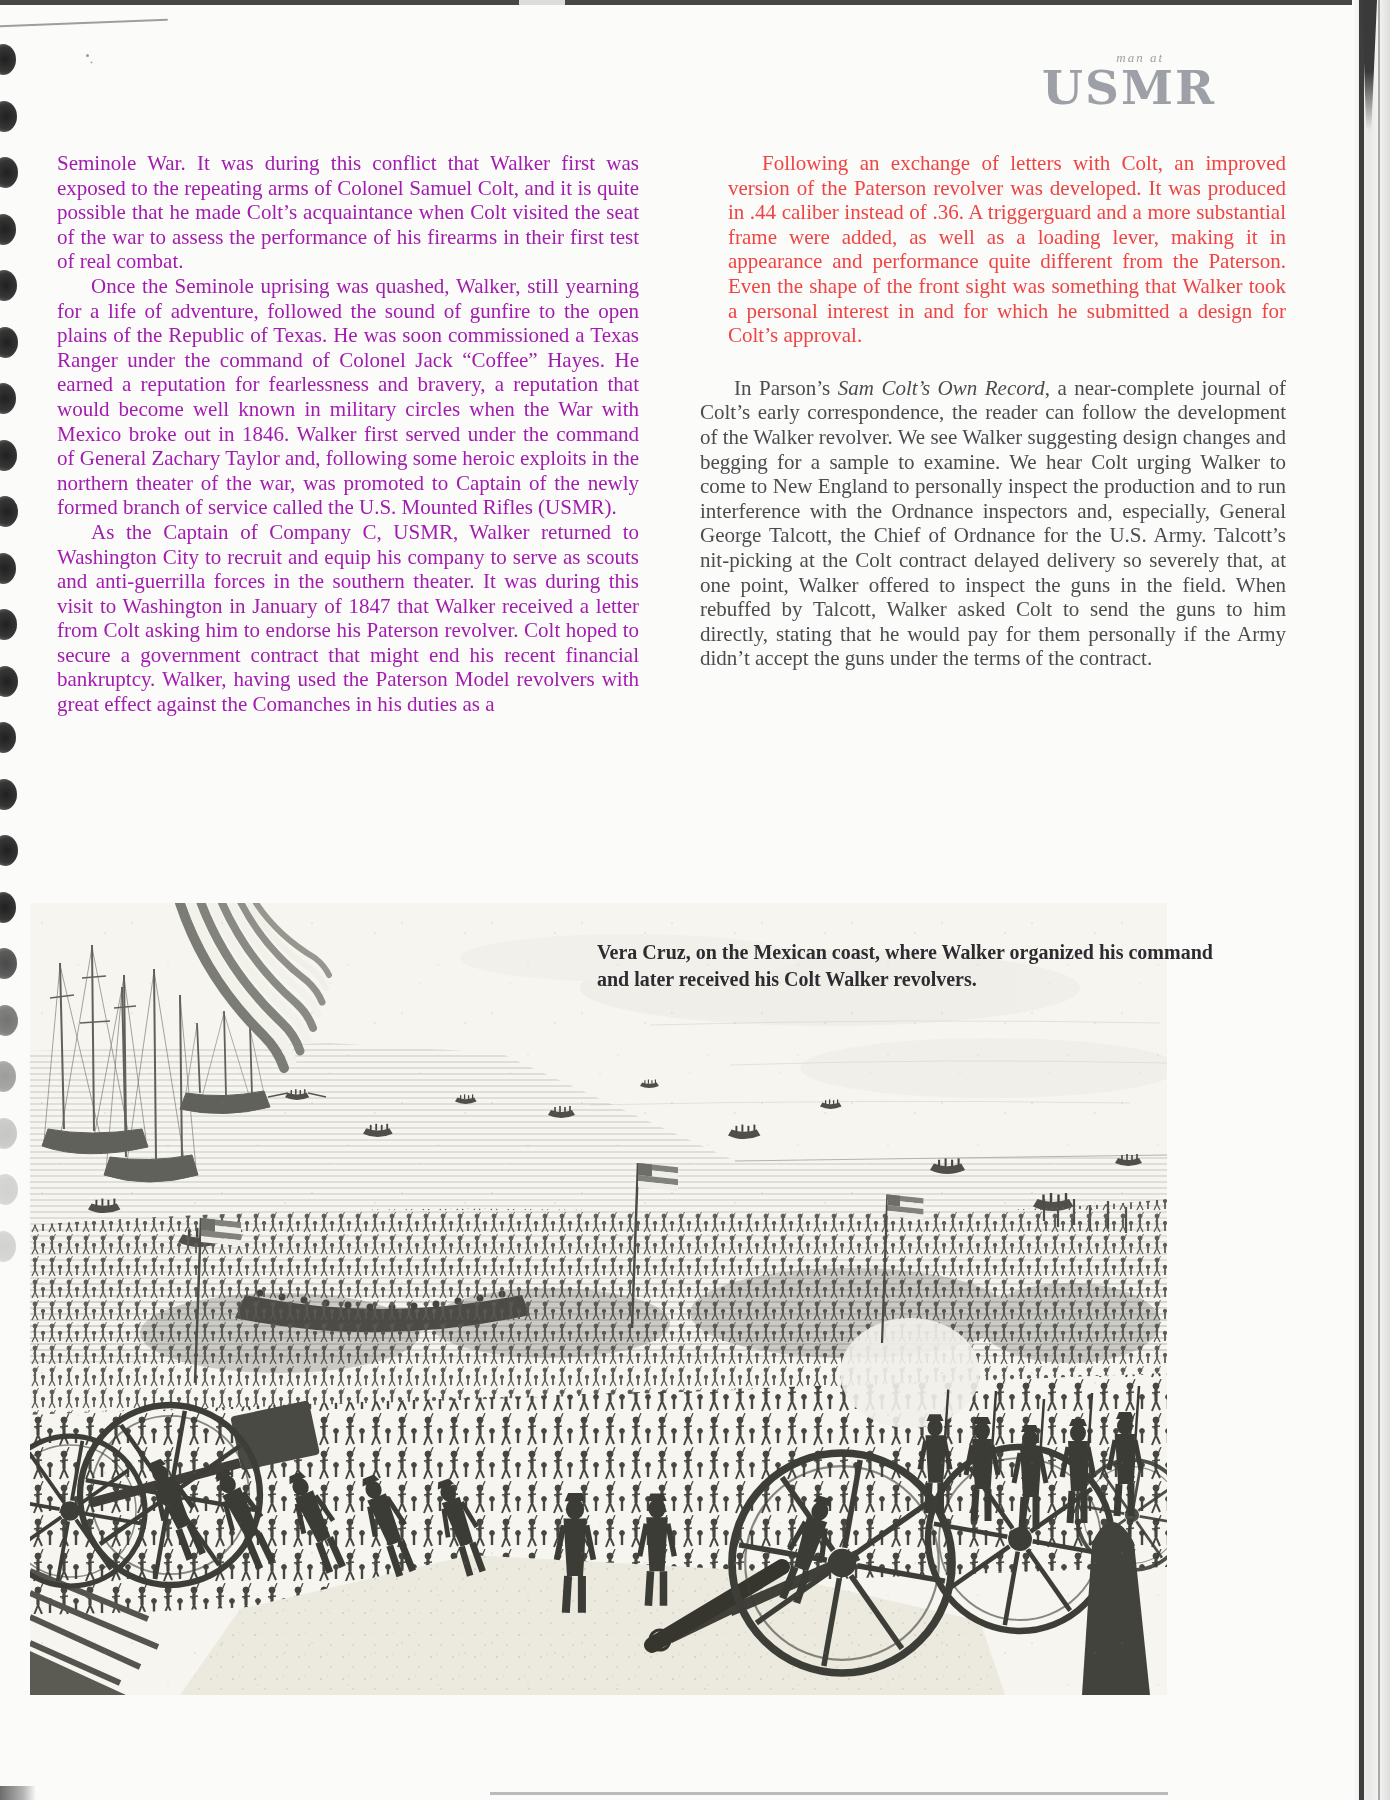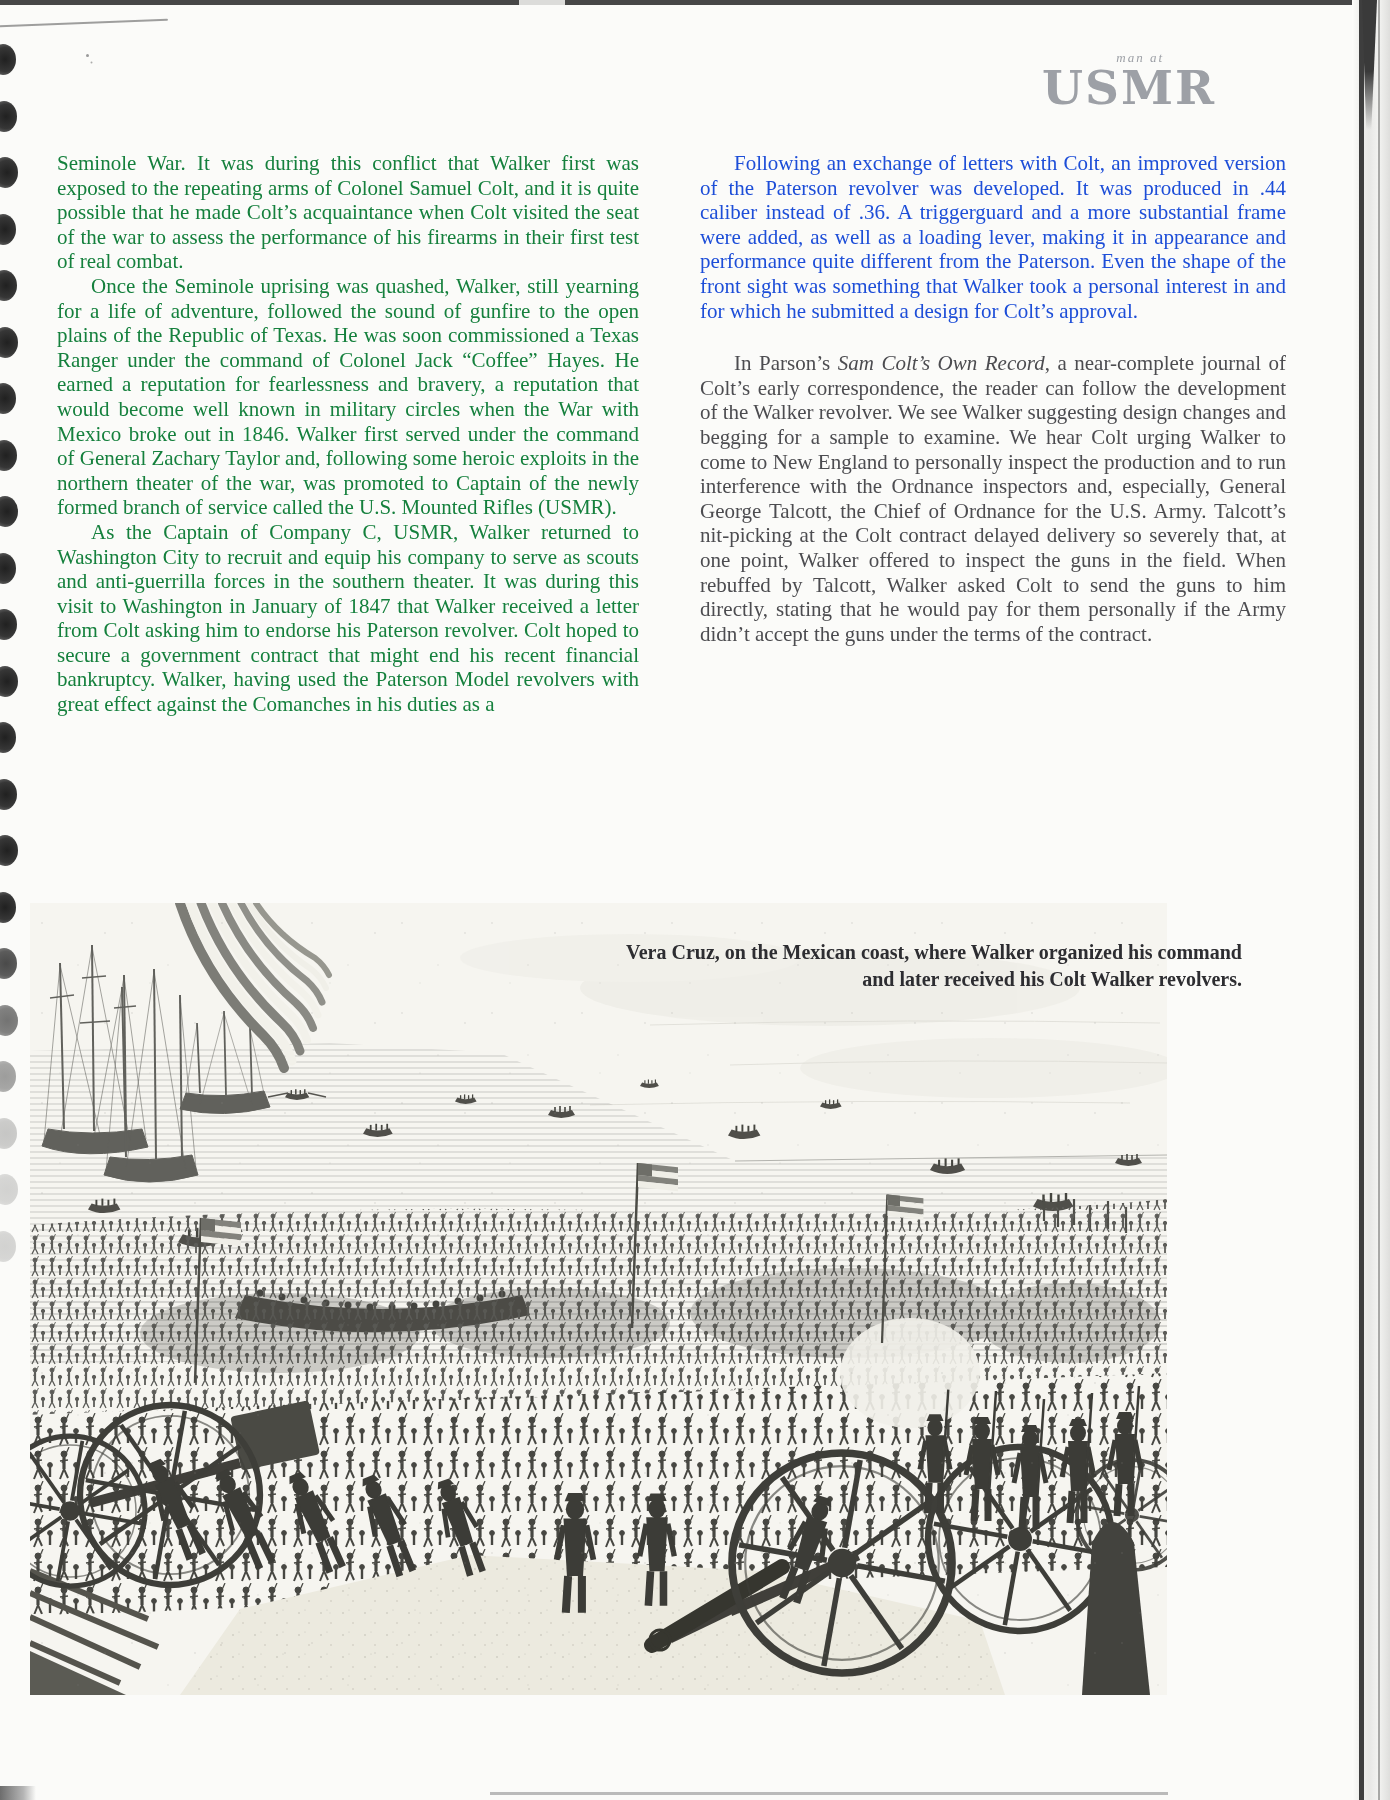--- a/index.html
+++ b/index.html
@@ -30,28 +30,28 @@
     background:radial-gradient(ellipse at 58% 50%,#151515 0%,#2c2c2c 55%,#6b6b6b 86%,rgba(107,107,107,0) 100%);}
   
   .logo{position:absolute;top:48px;left:1040px;width:176px;text-align:right;color:#9da0a6;}
   .logo-small{font-size:13px;letter-spacing:2px;padding-right:52px;line-height:20px;font-style:italic;}
   .logo-large{font-family:"DejaVu Serif",serif;font-size:47px;font-weight:bold;
     letter-spacing:2px;line-height:44px;margin-top:-2px;}
   
   .col{position:absolute;top:151px;}
   .col-left{left:57px;width:582px;}
   .col-right{left:700px;width:586px;}
-  .col p{margin:0;text-align:justify;font-size:21px;line-height:24.6px;color:#15803d;}
+  .col p{margin:0;text-align:justify;font-size:21px;line-height:24.6px;color:#a21caf;}
   .col p.indent{text-indent:34px;}
   .col-right p.faded{color:#8b8b8f;}
-  .col-right p.mid{color:#1d4ed8;}
+  .col-right p.mid{color:#ef4444;margin-left:28px;}
   .col-right p.dark{color:#4c4c50;margin-top:28px;}
   
   .caption{position:absolute;left:597px;top:939px;width:645px;font-weight:bold;
-    font-size:20px;line-height:27px;color:#2d2d31;z-index:5;text-align:right;}
+    font-size:20px;line-height:27px;color:#2d2d31;z-index:5;}
   .engraving{position:absolute;left:30px;top:903px;width:1137px;height:792px;z-index:1;}
 </style>
 </head>
 <body>
 
 <div class="page">
 
   <div class="scan-top"></div>
   <div class="scan-top-gap"></div>
   <div class="scan-scratch"></div>

